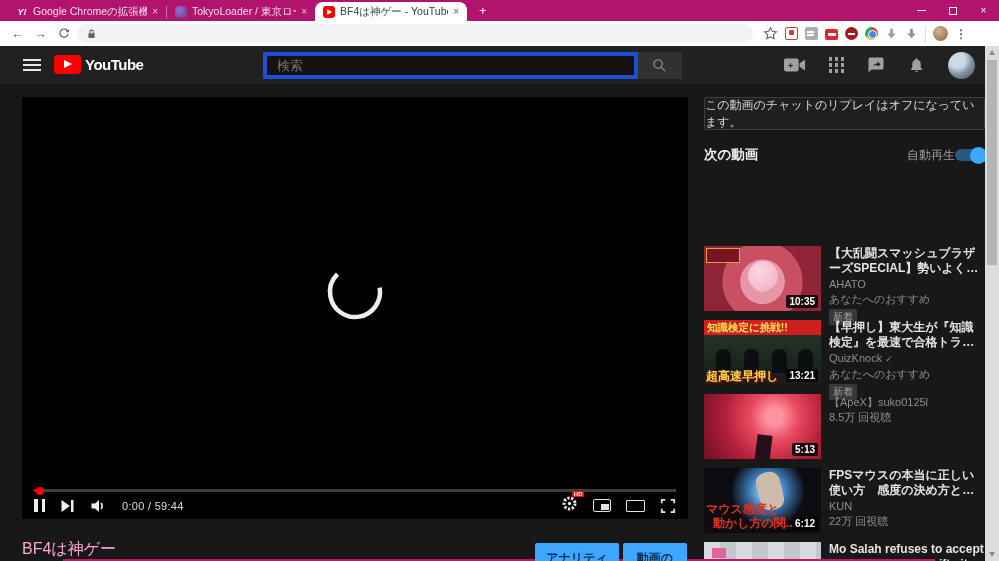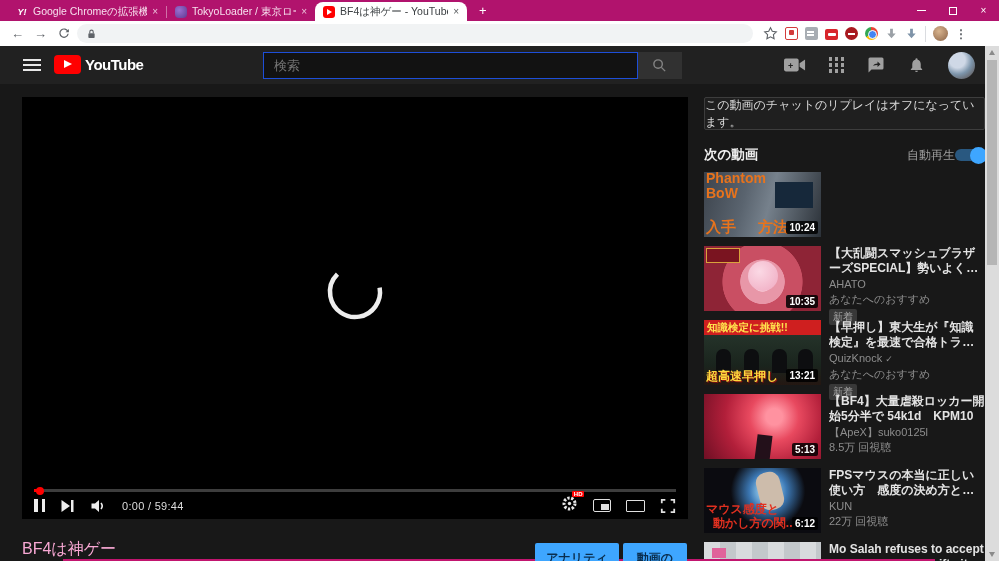--- a/index.html
+++ b/index.html
@@ -57,21 +57,21 @@
   .ythead { position:absolute; top:46px; left:0; right:0; height:38px; background:#212121; }
   .burger { position:absolute; left:23px; top:13px; width:18px; height:12px;
             border-top:2px solid #e8e8e8; border-bottom:2px solid #e8e8e8; }
   .burger::after { content:''; display:block; margin-top:3px; height:2px; background:#e8e8e8; }
   .ytlogo { position:absolute; left:54px; top:9px; display:flex; align-items:center; gap:4px; }
   .ytlogo-badge { width:27px; height:19px; background:#f00; border-radius:4px; position:relative; }
   .ytlogo-badge::after { content:''; position:absolute; left:10px; top:5px;
       border-left:8px solid #fff; border-top:4.5px solid transparent; border-bottom:4.5px solid transparent; }
   .ytlogo-text { color:#fff; font-weight:bold; font-size:15px; letter-spacing:-0.5px; }
   .searchwrap { position:absolute; left:263px; top:6px; display:flex; }
-  .search { width:375px; height:27px; background:#121212; border:1px solid #1d4ed8; color:#eee;
+  .search { width:375px; height:27px; background:#121212; border:4px solid #1d4ed8; color:#eee;
             font-size:13px; padding:0 10px; outline:none; }
   .search::placeholder { color:#767676; }
   .searchbtn { width:44px; height:27px; background:#313131; border:1px solid #313131; border-left:none;
                display:flex; align-items:center; justify-content:center; }
   .head-right { position:absolute; right:24px; top:0; height:38px; display:flex; align-items:center; gap:23px; }
   .apps-grid { display:grid; grid-template-columns:repeat(3,3.5px); grid-gap:2.5px; }
   .apps-grid span { width:3.5px; height:3.5px; background:#a0a0a0; }
   .head-avatar { width:27px; height:27px; border-radius:50%;
                  background:radial-gradient(circle at 35% 30%, #cfd8e6 0 30%, #7d95ab 55%, #54423a 100%); }
   .cam-wrap { position:relative; display:flex; }
@@ -392,28 +392,20 @@
           <span class="auto-label">自動再生</span>
           <span class="toggle">
               <span></span>
             </span>
         </span>
       </div>
 
       <div class="list">
 
         <div class="s-item">
-          <span class="thumb th1">
-            <span class="monitor"></span>
-            <span class="th1-a">Phantom</span>
-            <span class="th1-b">BoW</span>
-            <span class="th1-c">入手</span>
-            <span class="th1-d">方法</span>
-            <span class="dur">10:24</span>
-          </span>
         </div>
 
         <div class="s-item">
           <span class="thumb th2">
             <span class="logo2"></span>
             <span class="jiggly"></span>
             <span class="dur">10:35</span>
           </span>
           <span class="s-text">
             <span class="s-title">【大乱闘スマッシュブラザーズSPECIAL】勢いよく飛び出し...</span>
@@ -440,21 +432,20 @@
             <span class="badge-new">新着</span>
           </span>
         </div>
 
         <div class="s-item">
           <span class="thumb th4">
             <span class="gun"></span>
             <span class="dur">5:13</span>
           </span>
           <span class="s-text">
-            <span class="s-title">【BF4】大量虐殺ロッカー開始5分半で 54k1d　KPM10</span>
             <div class="s-ch">【ApeX】suko0125l</div>
             <div class="s-meta">8.5万 回視聴</div>
           </span>
         </div>
 
         <div class="s-item">
           <span class="thumb th5">
             <span class="splash"></span>
             <span class="hand"></span>
             <span class="th5-a">マウス感度と</span>

